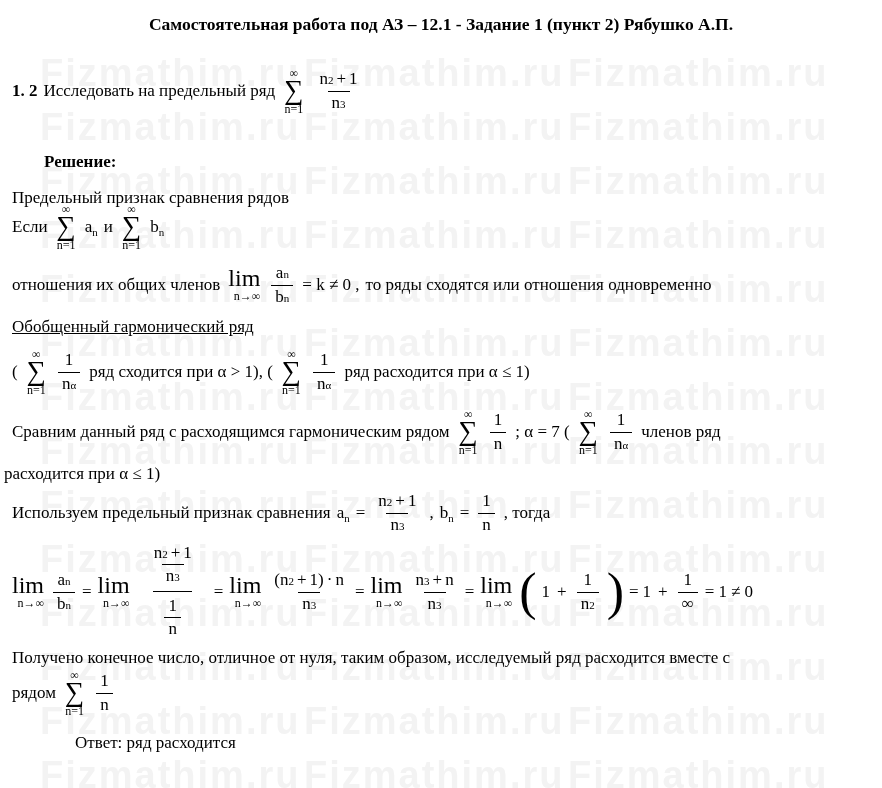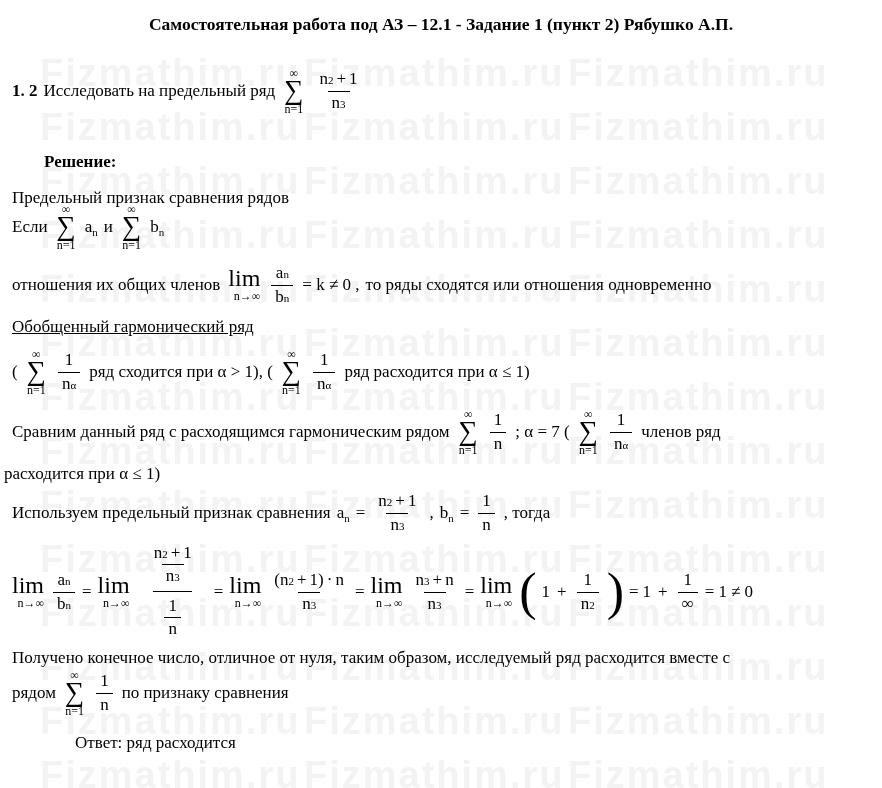--- a/index.html
+++ b/index.html
@@ -394,18 +394,17 @@
       <span class="mbot">n=1</span>
     </span>
     <span class="mfrac">
       <span class="num">
           <span>1</span>
         </span>
       <span class="den">
           <span>n</span>
         </span>
     </span>
-    <span>по признаку сравнения</span>
   </div>
 
   <div class="textline" style="top:733px;left:75px;">Ответ: ряд расходится</div>
 
 </div>
 
 </body></html>

